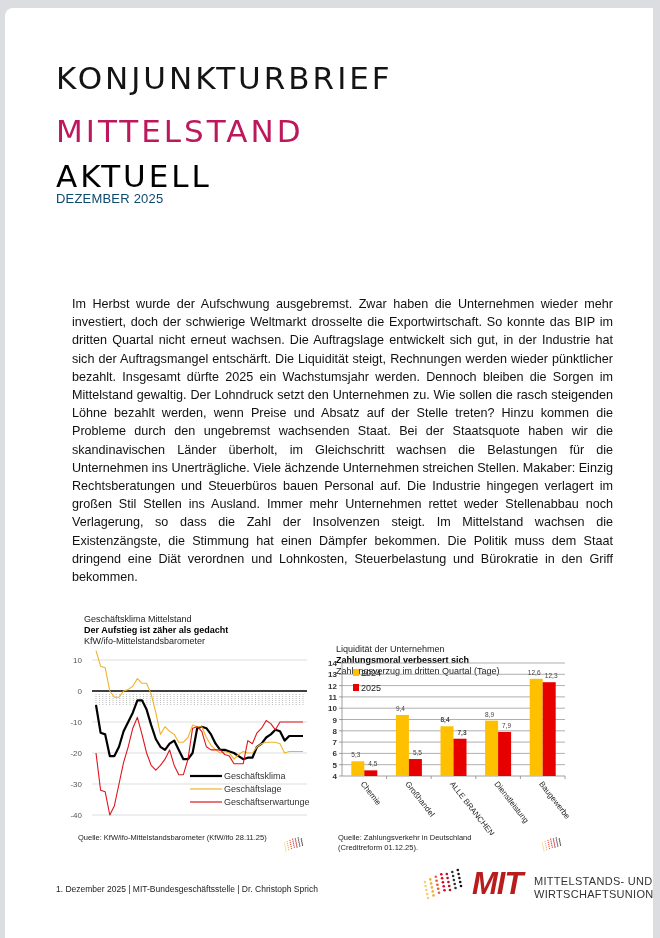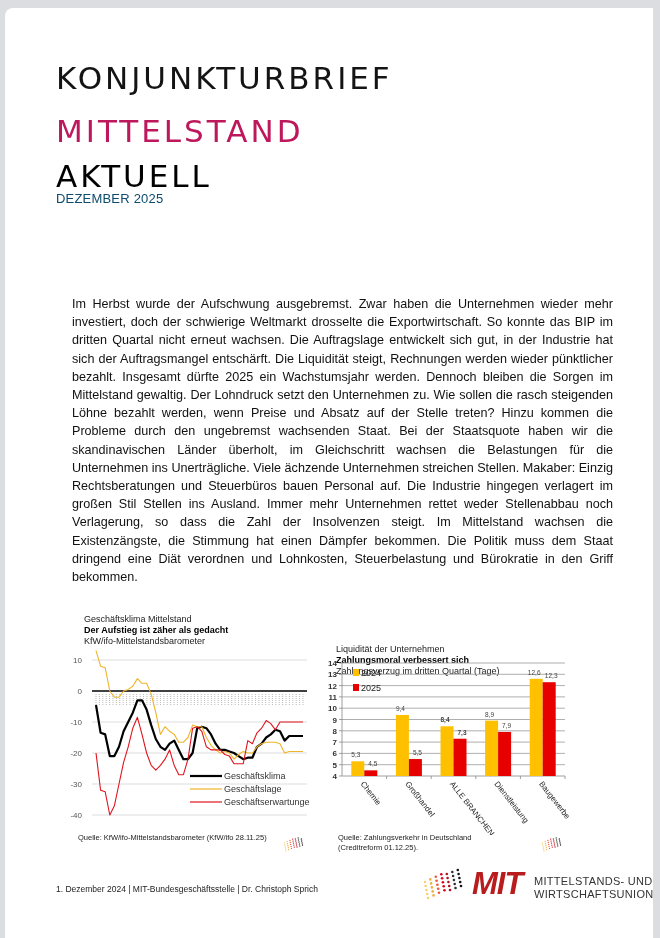--- a/index.html
+++ b/index.html
@@ -273,21 +273,21 @@
     <circle cx="14.95" cy="6" r="0.65" fill="#333"></circle>
     <circle cx="14.55" cy="4" r="0.65" fill="#333"></circle>
     <circle cx="14.15" cy="2" r="0.65" fill="#333"></circle>
     <circle cx="18.5" cy="9" r="0.65" fill="#111"></circle>
     <circle cx="18.1" cy="6.999999999999999" r="0.65" fill="#111"></circle>
     <circle cx="17.7" cy="4.999999999999999" r="0.65" fill="#111"></circle>
     <circle cx="17.3" cy="2.999999999999999" r="0.65" fill="#111"></circle>
   </svg>
 
 <div class="footer">
-  <div>1. Dezember 2024 | MIT-Bundesgeschäftsstelle | Dr. Christoph Sprich</div>
+  <div>1. Dezember 2025 | MIT-Bundesgeschäftsstelle | Dr. Christoph Sprich</div>
 </div>
 <svg class="mit-logo" width="46" height="40">
     <circle cx="4" cy="30" r="1.3" fill="#f6d070"></circle>
     <circle cx="3.2" cy="26" r="1.3" fill="#f6d070"></circle>
     <circle cx="2.4" cy="22" r="1.3" fill="#f6d070"></circle>
     <circle cx="1.5999999999999996" cy="18" r="1.3" fill="#f6d070"></circle>
     <circle cx="0.7999999999999998" cy="14" r="1.3" fill="#f6d070"></circle>
     <circle cx="9.5" cy="27.4" r="1.3" fill="#f0b040"></circle>
     <circle cx="8.7" cy="23.4" r="1.3" fill="#f0b040"></circle>
     <circle cx="7.9" cy="19.4" r="1.3" fill="#f0b040"></circle>

